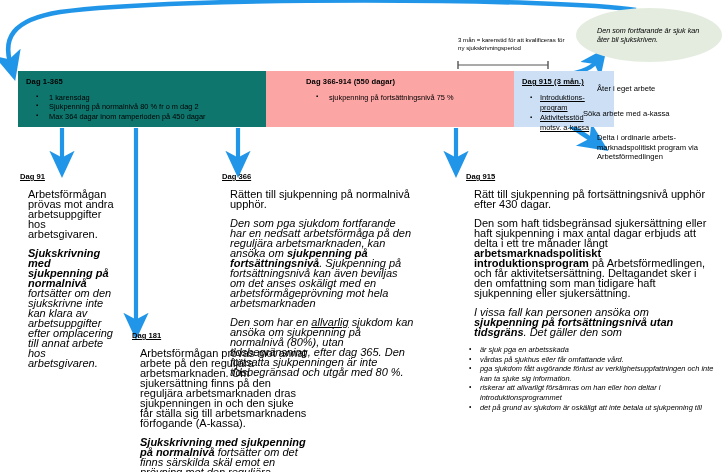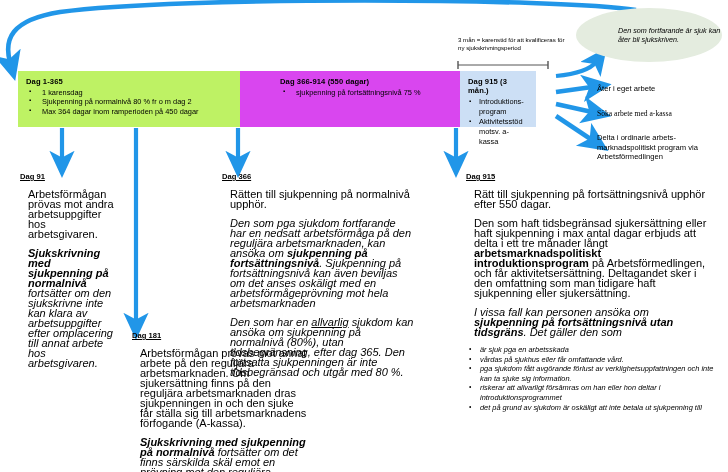--- a/index.html
+++ b/index.html
@@ -8,46 +8,46 @@
     background:#ffffff;
     font-family:"Liberation Sans", sans-serif;
     color:#000;
   }
   .canvas{position:absolute;left:0;top:0;width:728px;height:472px;}
   svg.arrows{position:absolute;left:0;top:0;width:728px;height:472px;pointer-events:none;}
 
   
   .timeline{position:absolute;left:18px;top:71px;height:56px;display:flex;}
   .seg{box-sizing:border-box;padding:6px 8px 0 8px;}
-  .seg-green{width:222px;background:#bef264;}
-  .seg-pink{width:220px;background:#d946ef;padding-left:40px;}
-  .seg-blue{width:76px;background:#ccdff5;}
+  .seg-green{width:248px;background:#0f766e;}
+  .seg-pink{width:248px;background:#fca5a5;padding-left:40px;}
+  .seg-blue{width:100px;background:#ccdff5;text-decoration:underline;}
   .seg h4{margin:0 0 2px 0;font-size:7.6px;font-weight:bold;letter-spacing:.1px;}
-  .seg ul{margin:0;padding:0;list-style:none;}
+  .seg ul{margin:7px;padding:0;list-style:none;}
   .seg li{font-size:7.4px;line-height:9.4px;position:relative;padding-left:16px;}
   .seg li:before{content:"\25AA";position:absolute;left:3px;top:-1px;font-size:6px;color:#000;}
   .seg-blue li{padding-left:11px;line-height:10px;}
   .seg-blue li:before{left:1px;}
   .seg-blue h4{font-size:7.6px;}
 
   
   .karens{position:absolute;left:458px;top:36px;width:110px;font-size:6.1px;line-height:7.6px;}
 
   
   .ellipse{
     position:absolute;left:576px;top:8px;width:146px;height:54px;
     background:#e4ecdf;border-radius:50%;
-    display:flex;align-items:center;justify-content:flex-end;
+    display:flex;align-items:center;justify-content:center;
   }
   .ellipse p{margin:0;width:104px;font-size:7.2px;line-height:9.2px;font-style:italic;}
 
   
   .outcome{position:absolute;font-size:7.6px;line-height:9.6px;}
   #out1{left:597px;top:84px;}
-  #out2{left:597px;top:109px;font-family:Liberation Serif, serif;}
+  #out2{left:583px;top:109px;}
   #out3{left:597px;top:133px;width:128px;}
 
   
   .block{position:absolute;}
   .block h4{margin:0;font-size:7.6px;font-weight:bold;text-decoration:underline;}
   .block p{margin:8px;font-size:11px;line-height:10px;}
   .block p.gap{margin-top:9px;}
   .it{font-style:italic;}
   .bi{font-style:italic;font-weight:bold;text-align:right;}
   .b{font-weight:bold;}
@@ -147,21 +147,21 @@
 
   <div class="block" id="blk366">
     <h4>Dag 366</h4>
     <p>Rätten till sjukpenning på normalnivå upphör.</p>
     <p class="gap it"><span>Den som pga sjukdom fortfarande har en nedsatt arbetsförmåga på den reguljära arbetsmarknaden, kan ansöka om </span><span class="b">sjukpenning på fortsättningsnivå</span><span>. Sjukpenning på fortsättningsnivå kan även beviljas om det anses oskäligt med en arbetsförmågeprövning mot hela arbetsmarknaden</span></p>
     <p class="gap it"><span>Den som har en </span><span class="u">allvarlig</span><span> sjukdom kan ansöka om sjukpenning på normalnivå (80%), utan tidsbegränsning, efter dag 365. Den fortsatta sjukpenningen är inte tidsbegränsad och utgår med 80 %.</span></p>
   </div>
 
   <div class="block" id="blk915">
     <h4>Dag 915</h4>
-    <p>Rätt till sjukpenning på fortsättningsnivå  upphör efter 550 dagar.</p>
+    <p>Rätt till sjukpenning på fortsättningsnivå  upphör efter 430 dagar.</p>
     <p class="gap"><span>Den som haft tidsbegränsad sjukersättning eller haft sjukpenning i max antal dagar erbjuds att delta i ett tre månader långt </span><span class="b">arbetsmarknadspolitiskt introduktionsprogram</span><span> på Arbetsförmedlingen, och får aktivitetsersättning. Deltagandet sker i den omfattning som man tidigare haft sjukpenning eller sjukersättning.</span></p>
     <p class="gap it"><span>I vissa fall kan personen ansöka om </span><span class="b">sjukpenning på fortsättningsnivå utan tidsgräns</span><span>. Det gäller den som</span></p>
     <ul>
       <li>är sjuk pga en arbetsskada</li>
       <li>vårdas på sjukhus eller får omfattande vård.</li>
       <li>pga sjukdom fått avgörande förlust av verklighetsuppfattningen och inte kan ta sjuke sig information.</li>
       <li>riskerar att allvarligt försämras om han eller hon deltar i introduktionsprogrammet</li>
       <li>det på grund av sjukdom är oskäligt att inte betala ut sjukpenning till</li>
     </ul>
   </div>

